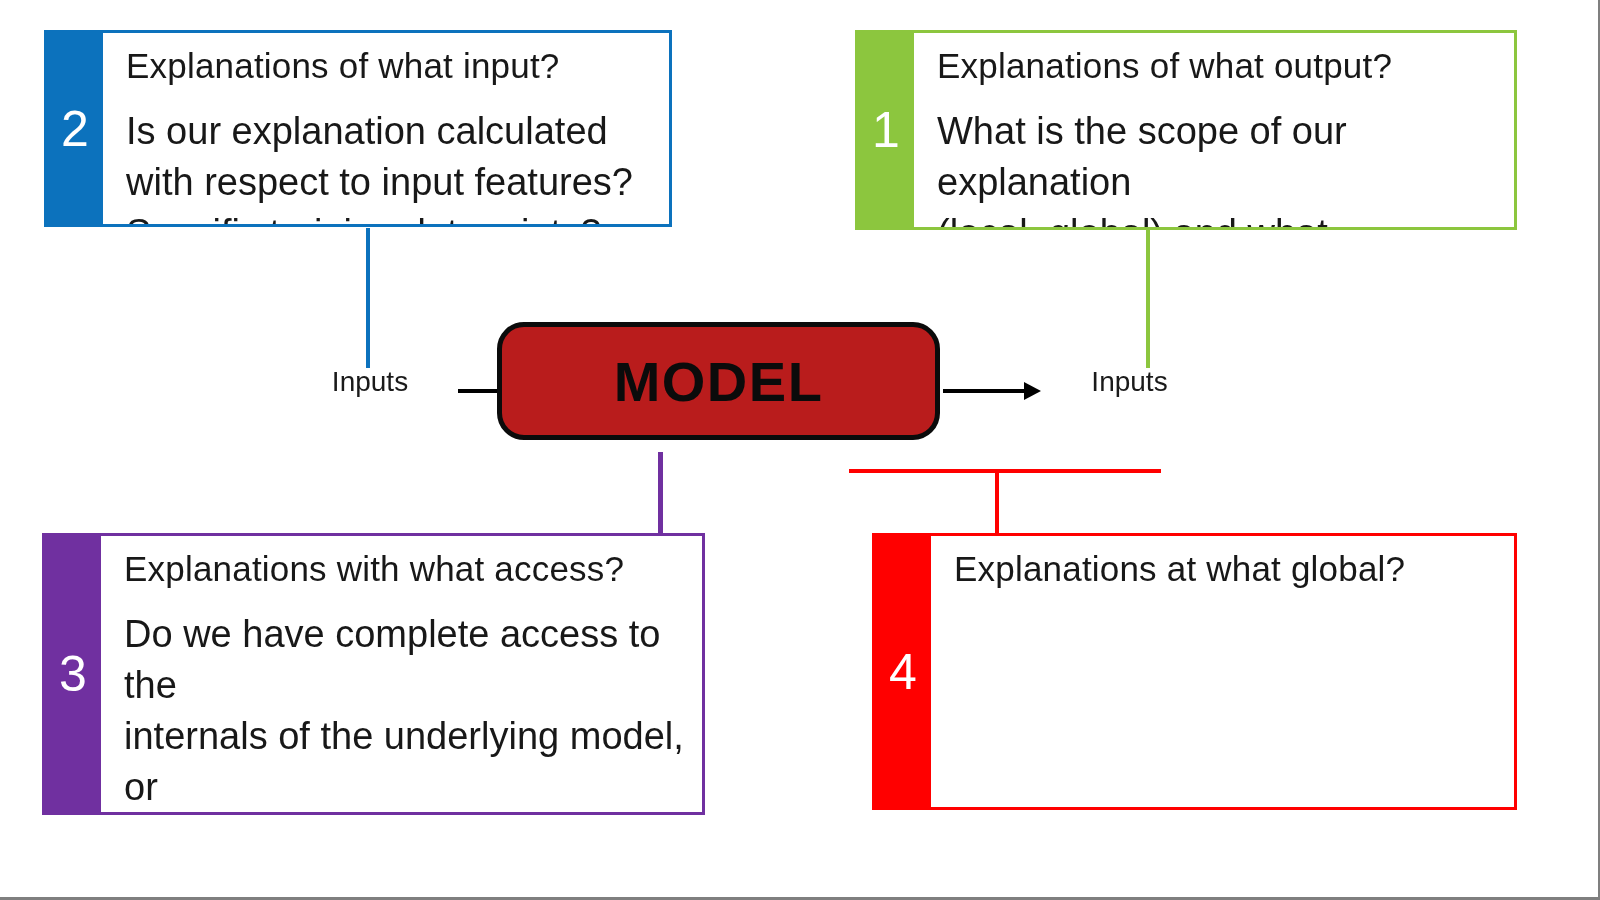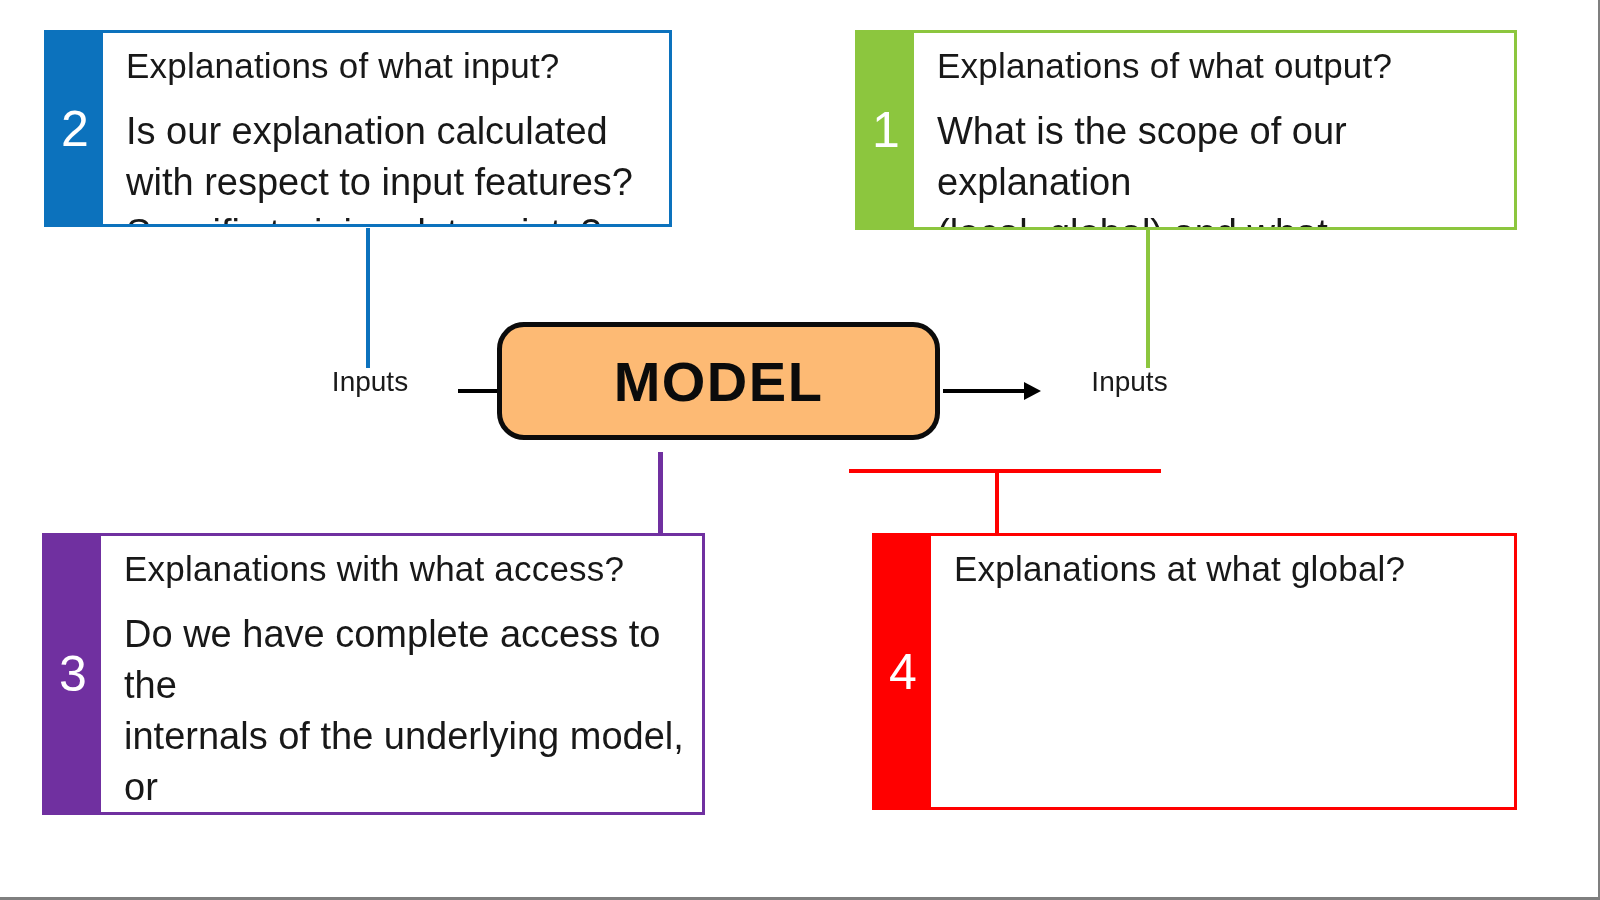--- a/index.html
+++ b/index.html
@@ -53,21 +53,21 @@
   .box-bottom-right{left:872px; top:533px; width:645px; height:277px;}
 
   
   .model-box{
     position:absolute;
     left:497px; top:322px; width:443px; height:118px;
     border:5px solid #0b0b0b;
     border-radius:27px;
     box-sizing:border-box;
     display:flex;align-items:center;justify-content:center;
-    background:#fdba74;
+    background:#b91c1c;
   }
   .model-label{
     font-size:56px;
     font-weight:800;
     letter-spacing:1.5px;
     color:#0b0b0b;
   }
   .flow-label{
     position:absolute;
     font-size:28px;

